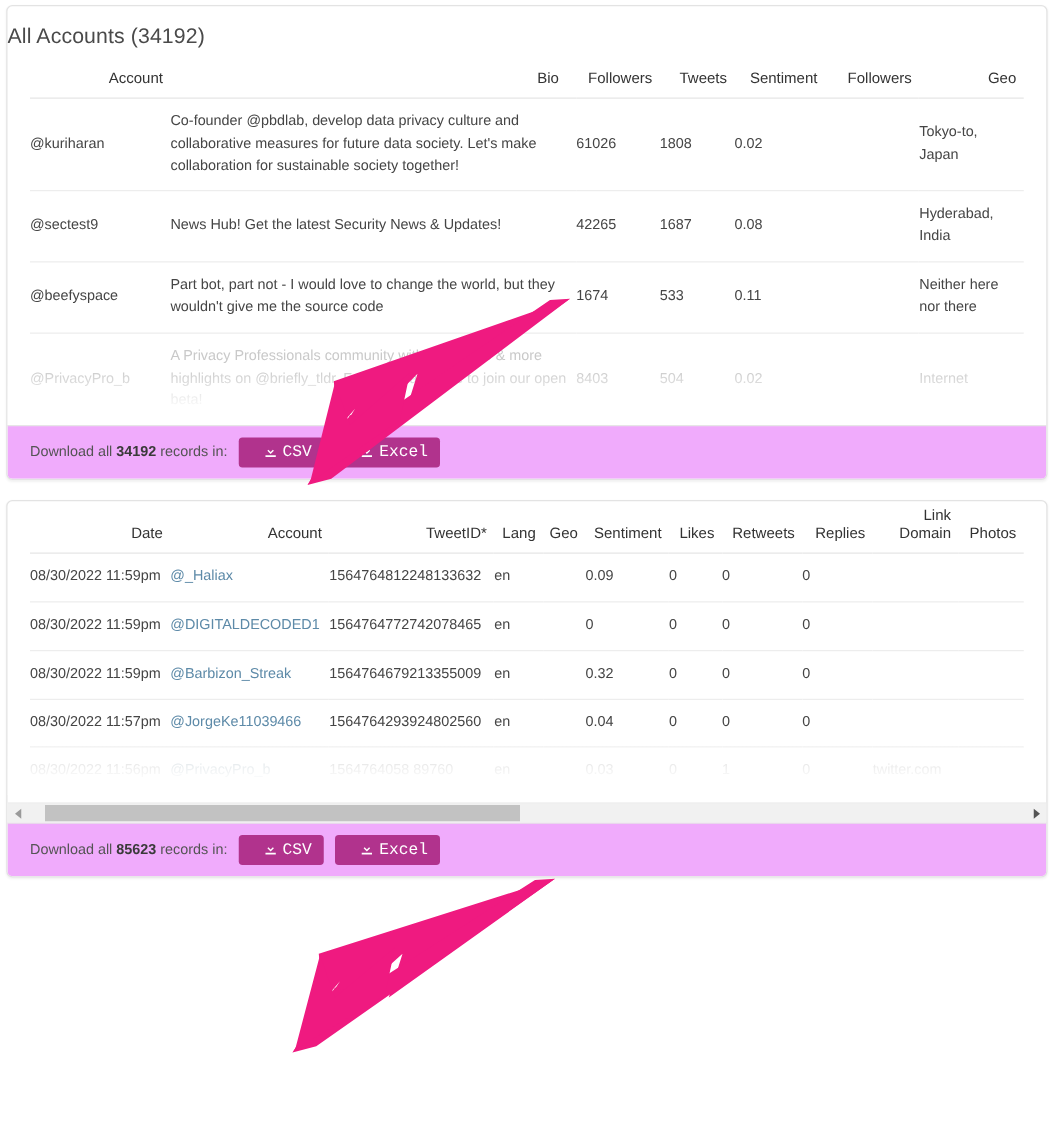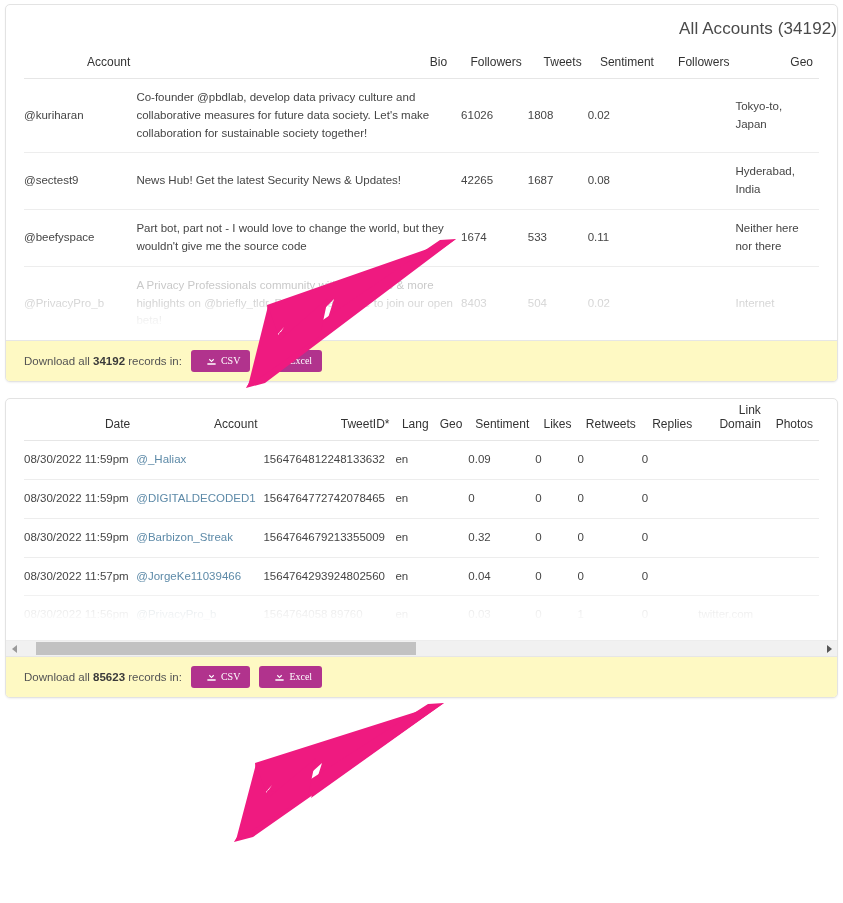--- a/index.html
+++ b/index.html
@@ -30,21 +30,21 @@
     position: relative;
     background: #ffffff;
     border: 1px solid #e3e3e3;
     border-radius: 5px;
     box-shadow: 0 1px 2px rgba(0,0,0,0.06);
     overflow: hidden;
   }
   .card + .card { margin-top: 16px; }
 
   .card-title {
-    text-align: right;
+    text-align: left;
     font-size: 17px;
     font-weight: normal;
     color: #4a4a4a;
     padding: 14px 0 12px 0;
     margin: 0;
     letter-spacing: 0.1px;
   }
 
   .table-wrap {
     position: relative;
@@ -106,39 +106,39 @@
   .table-fade {
     position: absolute;
     left: 0; right: 0; bottom: 0;
     height: 46px;
     background: linear-gradient(to bottom, rgba(255,255,255,0) 0%, rgba(255,255,255,0.92) 70%, #ffffff 100%);
     pointer-events: none;
   }
 
   
   .card-footer {
-    background: #fef9c3;
+    background: #f0abfc;
     border-top: 1px solid #e6e6e6;
     padding: 9px 18px;
     display: flex;
     align-items: center;
     gap: 9px;
     font-size: 11.5px;
     color: #545454;
   }
   .footer-text strong { font-weight: bold; color: #3a3a3a; }
 
   .dl-btn {
     background: #b1338d;
     border: none;
     border-radius: 3px;
     color: #ffffff;
-    font-size: 10px;
-    font-family: Liberation Serif, serif;
-    padding: 5px 10px 6px 15px;
+    font-size: 13px;
+    font-family: Liberation Mono, monospace;
+    padding: 5px 10px 6px 20px;
     display: inline-flex;
     align-items: center;
     gap: 4px;
     cursor: pointer;
     line-height: 1;
   }
   .dl-icon { display: inline-block; width: 11px; height: 11px; }
 
   
   .hscroll {

